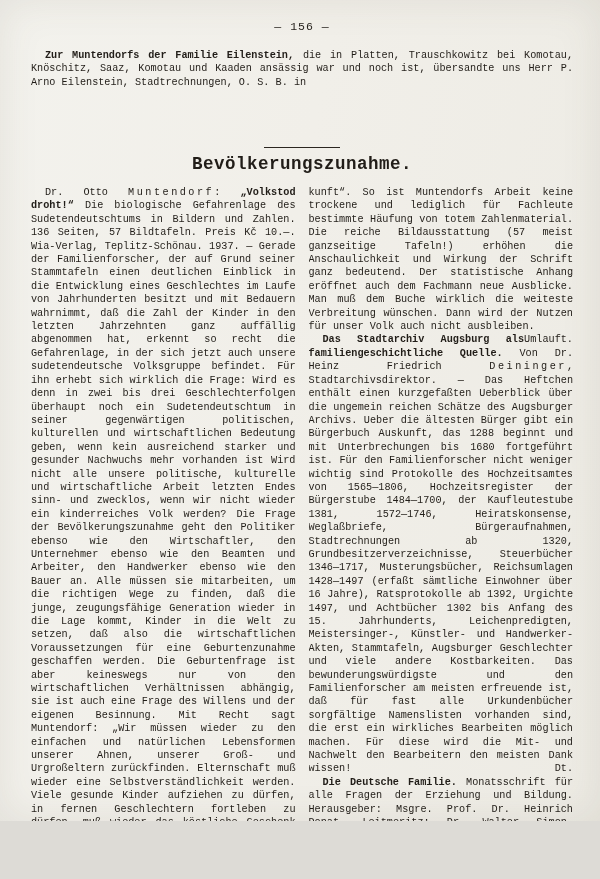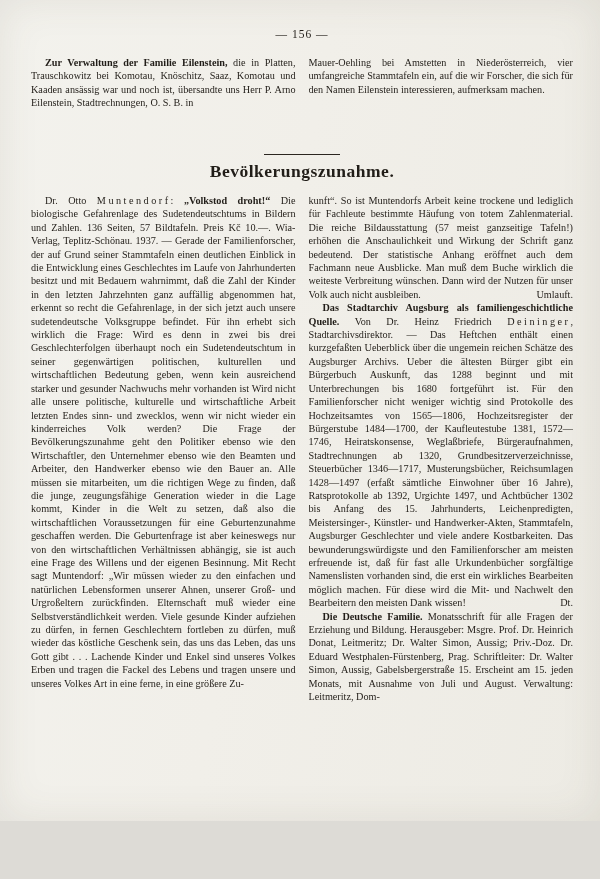--- a/index.html
+++ b/index.html
@@ -1,21 +1,21 @@
 <!DOCTYPE html>
 <html><head>
 <meta charset="utf-8">
 <style>
   html,body{margin:0;padding:0;background:#dddbd6;}
   .page{
     width:600px;height:821px;box-sizing:border-box;position:relative;
     background:linear-gradient(100deg,#f3f2ed 0%,#f1efe9 45%,#edebe4 100%);
     color:#211d18;
-    font-family:Liberation Serif, serif;
-    padding:28px 27px 0 31px;
+    font-family:Liberation Mono, monospace;
+    padding:20px 27px 0 31px;
     overflow:hidden;
     box-shadow:inset 0 0 40px rgba(90,80,60,0.10);
   }
   .pageno{text-align:center;font-size:11.5px;letter-spacing:1px;margin:0 0 16px 0;}
   .cols{display:flex;gap:13px;}
   .col{flex:1 1 0;text-align:justify;font-size:10.2px;line-height:13.4px;overflow:hidden;}
   .intro-cols{height:86px;}
   .body-cols{height:684px;}
   .divider{width:76px;border:0;border-top:1.7px solid #2b2620;margin:12px auto 6px auto;}
   .section-title{
@@ -30,24 +30,21 @@
 </style>
 </head>
 <body>
 
 <div class="page">
 
   <div class="pageno">— 156 —</div>
 
   <div class="cols intro-cols">
     <div class="col">
-      <p class="indent"><span class="seg-bold">Zur Verwaltung der Familie Eilenstein,</span><span> die in Platten, Trauschkowitz bei Komotau, Knöschitz, Saaz, Komotau und Kaaden ansässig war und noch ist, übersandte uns Herr P. Arno Eilenstein, Stadtrechnungen, O. S. B. in</span></p>
-    </div>
-    <div class="col">
-      <p><span>Mauer-Oehling bei Amstetten in Niederösterreich, vier umfangreiche Stammtafeln ein, auf die wir Forscher, die sich für den Namen Eilenstein interessieren, aufmerksam machen.</span></p>
+      <p class="indent"><span class="seg-bold">Zur Muntendorfs der Familie Eilenstein,</span><span> die in Platten, Trauschkowitz bei Komotau, Knöschitz, Saaz, Komotau und Kaaden ansässig war und noch ist, übersandte uns Herr P. Arno Eilenstein, Stadtrechnungen, O. S. B. in</span></p>
     </div>
   </div>
 
   <hr class="divider">
 
   <div class="section-title">Bevölkerungszunahme.</div>
 
   <div class="cols body-cols">
     <div class="col">
         <p class="indent"><span>Dr. Otto </span><span class="seg-spaced">Muntendorf</span><span>: </span><span class="seg-bold">„Volkstod droht!“</span><span> Die biologische Gefahrenlage des Sudetendeutschtums in Bildern und Zahlen. 136 Seiten, 57 Bildtafeln. Preis Kč 10.—. Wia-Verlag, Teplitz-Schönau. 1937. — Gerade der Familienforscher, der auf Grund seiner Stammtafeln einen deutlichen Einblick in die Entwicklung eines Geschlechtes im Laufe von Jahrhunderten besitzt und mit Bedauern wahrnimmt, daß die Zahl der Kinder in den letzten Jahrzehnten ganz auffällig abgenommen hat, erkennt so recht die Gefahrenlage, in der sich jetzt auch unsere sudetendeutsche Volksgruppe befindet. Für ihn erhebt sich wirklich die Frage: Wird es denn in zwei bis drei Geschlechterfolgen überhaupt noch ein Sudetendeutschtum in seiner gegenwärtigen politischen, kulturellen und wirtschaftlichen Bedeutung geben, wenn kein ausreichend starker und gesunder Nachwuchs mehr vorhanden ist Wird nicht alle unsere politische, kulturelle und wirtschaftliche Arbeit letzten Endes sinn- und zwecklos, wenn wir nicht wieder ein kinderreiches Volk werden? Die Frage der Bevölkerungszunahme geht den Politiker ebenso wie den Wirtschaftler, den Unternehmer ebenso wie den Beamten und Arbeiter, den Handwerker ebenso wie den Bauer an. Alle müssen sie mitarbeiten, um die richtigen Wege zu finden, daß die junge, zeugungsfähige Generation wieder in die Lage kommt, Kinder in die Welt zu setzen, daß also die wirtschaftlichen Voraussetzungen für eine Geburtenzunahme geschaffen werden. Die Geburtenfrage ist aber keineswegs nur von den wirtschaftlichen Verhältnissen abhängig, sie ist auch eine Frage des Willens und der eigenen Besinnung. Mit Recht sagt Muntendorf: „Wir müssen wieder zu den einfachen und natürlichen Lebensformen unserer Ahnen, unserer Groß- und Urgroßeltern zurückfinden. Elternschaft muß wieder eine Selbstverständlichkeit werden. Viele gesunde Kinder aufziehen zu dürfen, in fernen Geschlechtern fortleben zu dürfen, muß wieder das köstliche Geschenk sein, das uns das Leben, das uns Gott gibt . . . Lachende Kinder und Enkel sind unseres Volkes Erben und tragen die Fackel des Lebens und tragen unsere und unseres Volkes Art in eine ferne, in eine größere Zu-</span></p>

